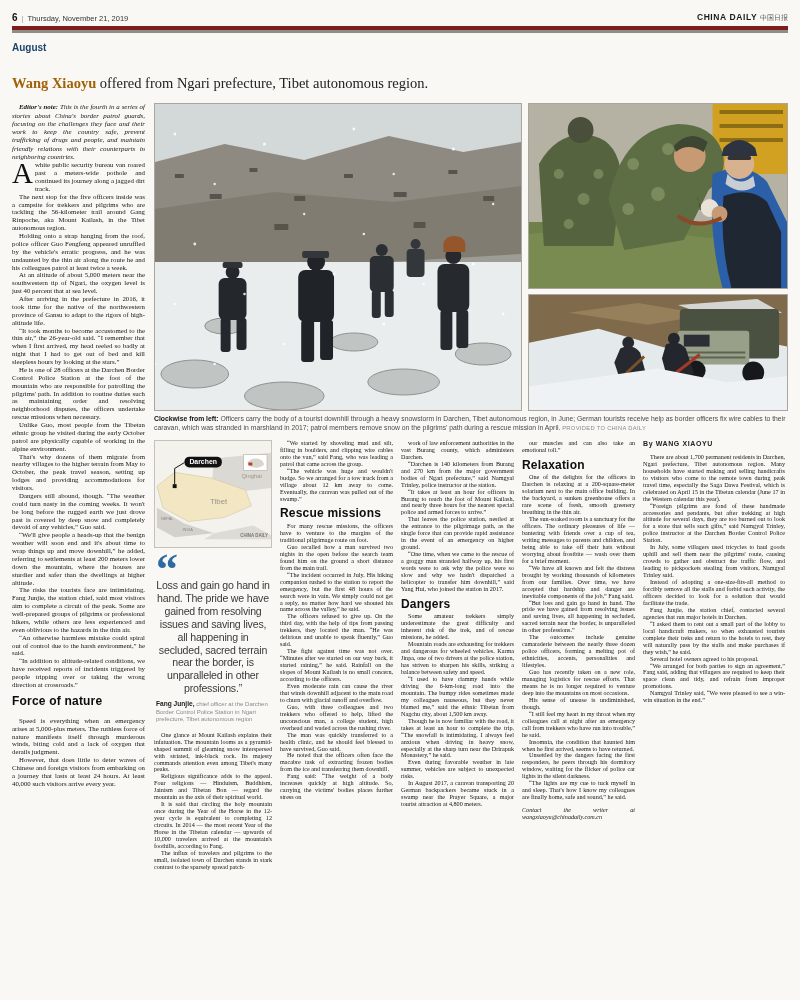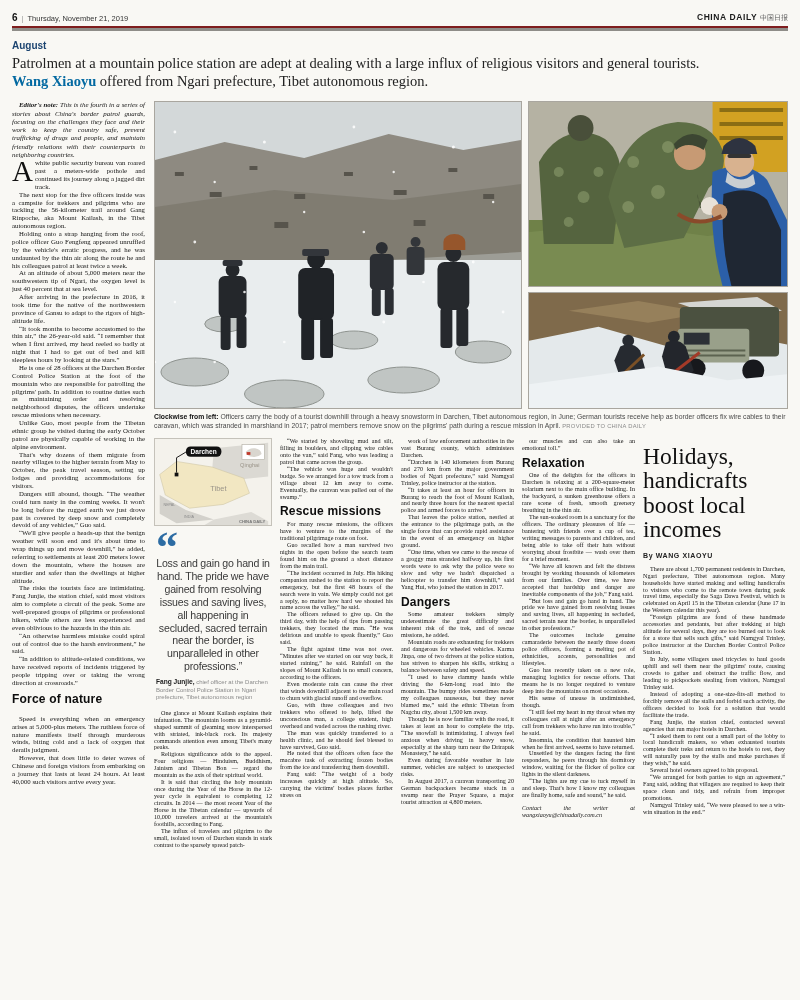--- a/index.html
+++ b/index.html
@@ -1,37 +1,37 @@
 <!DOCTYPE html>
 <html><head>
 <meta charset="utf-8">
 <style>
   html,body{margin:0;padding:0;background:#dddcd8;}
   .page{position:relative;width:800px;height:1000px;margin:0 auto;background:#f9f8f4;
         box-sizing:border-box;padding:12px 12px 8px;overflow:hidden;
         font-family:"Liberation Serif",serif;color:#141414;}
   
   .topbar{display:flex;justify-content:space-between;align-items:flex-end;
-          border-bottom:2px solid #7f1d1d;padding-bottom:3px;}
+          border-bottom:4px solid #7f1d1d;padding-bottom:3px;}
   .tb-left{font-family:"Liberation Sans",sans-serif;font-size:7.5px;color:#333;}
   .tb-left .pg{font-weight:bold;font-size:10px;color:#111;margin-right:4px;}
   .tb-left .sep{color:#999;margin-right:4px;}
   .tb-right{font-family:"Liberation Sans",sans-serif;font-size:8.5px;font-weight:bold;
             letter-spacing:.6px;color:#1b1b1b;}
   .tb-right .cn{font-weight:normal;font-size:7px;color:#555;letter-spacing:0;}
   
   .masthead{font-size:37px;font-weight:bold;color:#1c4470;letter-spacing:1px;
             margin:4px 0 2px;line-height:1;}
   .rule{height:3px;background:#8f8d88;margin-bottom:9px;}
   .kicker{font-family:"Liberation Sans",sans-serif;font-weight:bold;font-size:10px;
           color:#1c4470;margin-bottom:3px;}
   .headline{font-size:41px;font-weight:bold;line-height:1.02;letter-spacing:-.5px;
             margin:0 0 7px;color:#0c0c0c;}
   .standfirst{font-size:14.5px;line-height:1.25;color:#222;margin-bottom:11px;max-width:780px;}
-  .standfirst b{color:#0369a1;}
+  .standfirst b{color:#a16207;}
   
   .main{display:flex;gap:9px;height:828px;overflow:hidden;}
   .col1{width:133px;flex:none;font-size:6.8px;line-height:1.16;text-align:justify;}
   .note{font-style:italic;font-size:6.9px;margin:0 0 9px;line-height:1.2;}
   .note b{font-style:italic;}
   .body-col p{margin:0;text-indent:7px;}
   .body-col p.drop{text-indent:0;}
   .body-col p.contact{font-style:italic;text-indent:0;margin-top:6px;}
   .body-col h4{font-family:"Liberation Sans",sans-serif;font-size:12px;letter-spacing:.2px;
                margin:6px 0 8px;color:#0d0d0d;}
@@ -49,21 +49,21 @@
            color:#4a4a4a;margin:4px 0 7px;flex:none;}
   .caption b{color:#111;}
   .caption .credit{font-size:5.8px;color:#8a8a8a;letter-spacing:.3px;}
   
   .lower{display:flex;gap:8px;height:462px;overflow:hidden;}
   .lcol{font-size:6.15px;line-height:1.13;text-align:justify;overflow:hidden;}
   .colA{width:118px;flex:none;}
   .colB,.colC,.colD{width:113px;flex:none;}
   .lcol h4{font-size:12px;margin:5px 0 2px;}
   
-  .map{width:118px;height:88px;border:1px solid #c5c2ba;box-sizing:border-box;
+  .map{width:118px;height:108px;border:1px solid #c5c2ba;box-sizing:border-box;
        background:#f4f2ec;margin-bottom:5px;}
   .map svg{display:block;width:100%;height:100%;}
   
   .quote{margin:3px 2px 8px;}
   .qmark{display:block;font-size:44px;line-height:.75;color:#2d6ca3;font-weight:bold;height:26px;}
   .qtext{font-family:"Liberation Sans",sans-serif;font-size:10.6px;line-height:1.22;
          color:#3a3a3a;letter-spacing:-.2px;text-align:center;}
   .attr{margin-top:5px;font-family:"Liberation Sans",sans-serif;font-size:6px;
         line-height:1.25;color:#8a8a8a;text-align:left;}
   .attr b{color:#222;font-size:6.6px;}
@@ -85,21 +85,21 @@
     <div class="tb-right">
       <span>CHINA DAILY</span>
       <span class="cn">中国日报</span>
     </div>
   </div>
 
   <div class="rule"></div>
   <div class="kicker">August</div>
 
   <div class="standfirst">
-    <span>Patrolmen at a mountain police station are adept at dealing with a large influx of religious visitors and general tourists.</span><br>
+    <br>
     <b>Wang Xiaoyu</b><span> offered from Ngari prefecture, Tibet autonomous region.</span>
   </div>
 
   <div class="main">
 
     <div class="col1 body-col">
       <p class="note"><b>Editor's note:</b> <span>This is the fourth in a series of stories about China's border patrol guards, focusing on the challenges they face and their work to keep the country safe, prevent trafficking of drugs and people, and maintain friendly relations with their counterparts in neighboring countries.</span></p>
       <div>
           <p class="drop"><span class="dropcap">A</span> white public security bureau van roared past a meters-wide pothole and continued its journey along a jagged dirt track.</p>
           <p>The next stop for the five officers inside was a campsite for trekkers and pilgrims who are tackling the 56-kilometer trail around Gang Rinpoche, aka Mount Kailash, in the Tibet autonomous region.</p>
@@ -371,21 +371,20 @@
             <p>Guo has recently taken on a new role, managing logistics for rescue efforts. That means he is no longer required to venture deep into the mountains on most occasions.</p>
             <p>His sense of unease is undiminished, though.</p>
             <p>“I still feel my heart in my throat when my colleagues call at night after an emergency call from trekkers who have run into trouble,” he said.</p>
             <p>Insomnia, the condition that haunted him when he first arrived, seems to have returned.</p>
             <p>Unsettled by the dangers facing the first responders, he peers through his dormitory window, waiting for the flicker of police car lights in the silent darkness.</p>
             <p>“The lights are my cue to tuck myself in and sleep. That's how I know my colleagues are finally home, safe and sound,” he said.</p>
             <p class="contact">Contact the writer at wangxiaoyu@chinadaily.com.cn</p>
           </div>
 
         <div class="sidebar">
-          <h2 class="sb-headline">Holidays, handicrafts boost local incomes</h2>
           <div class="sb-byline">By WANG XIAOYU</div>
           <div class="lcol body-col">
               <p>There are about 1,700 permanent residents in Darchen, Ngari prefecture, Tibet autonomous region. Many households have started making and selling handicrafts to visitors who come to the remote town during peak travel time, especially the Saga Dawa Festival, which is celebrated on April 15 in the Tibetan calendar (June 17 in the Western calendar this year).</p>
               <p>“Foreign pilgrims are fond of these handmade accessories and pendants, but after trekking at high altitude for several days, they are too burned out to look for a store that sells such gifts,” said Namgyal Trinley, police instructor at the Darchen Border Control Police Station.</p>
               <p>In July, some villagers used tricycles to haul goods uphill and sell them near the pilgrims' route, causing crowds to gather and obstruct the traffic flow, and leading to pickpockets stealing from visitors, Namgyal Trinley said.</p>
               <p>Instead of adopting a one-size-fits-all method to forcibly remove all the stalls and forbid such activity, the officers decided to look for a solution that would facilitate the trade.</p>
               <p>Fang Junjie, the station chief, contacted several agencies that run major hotels in Darchen.</p>
               <p>“I asked them to rent out a small part of the lobby to local handicraft makers, so when exhausted tourists complete their treks and return to the hotels to rest, they will naturally pass by the stalls and make purchases if they wish,” he said.</p>
               <p>Several hotel owners agreed to his proposal.</p>
               <p>“We arranged for both parties to sign an agreement,” Fang said, adding that villagers are required to keep their space clean and tidy, and refrain from improper promotions.</p>

